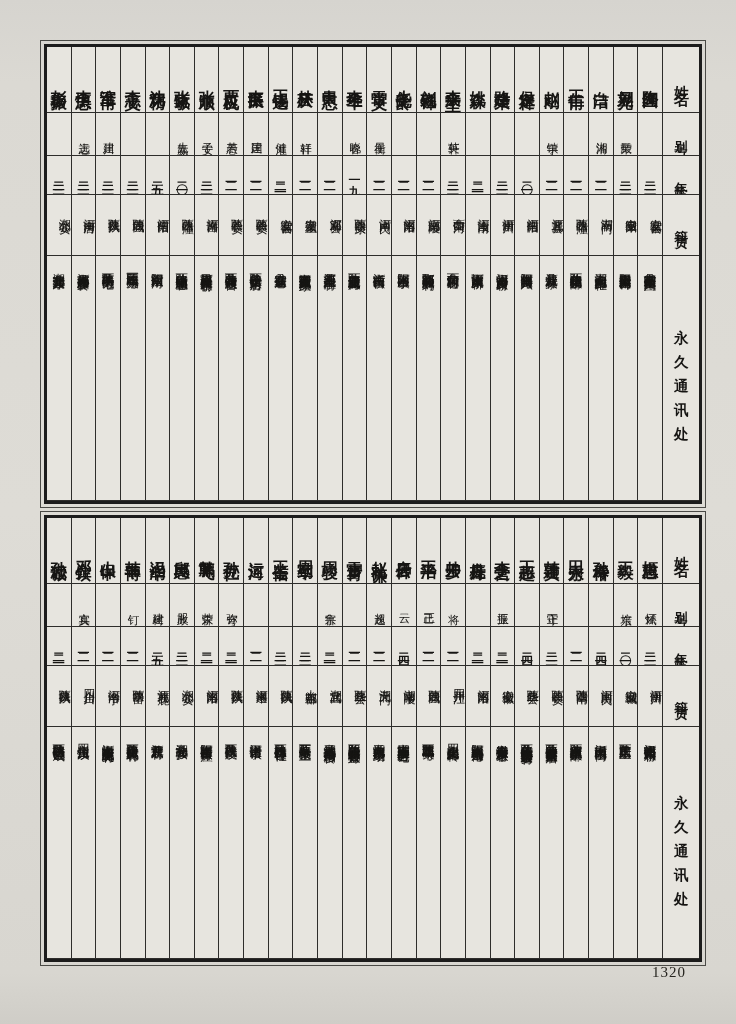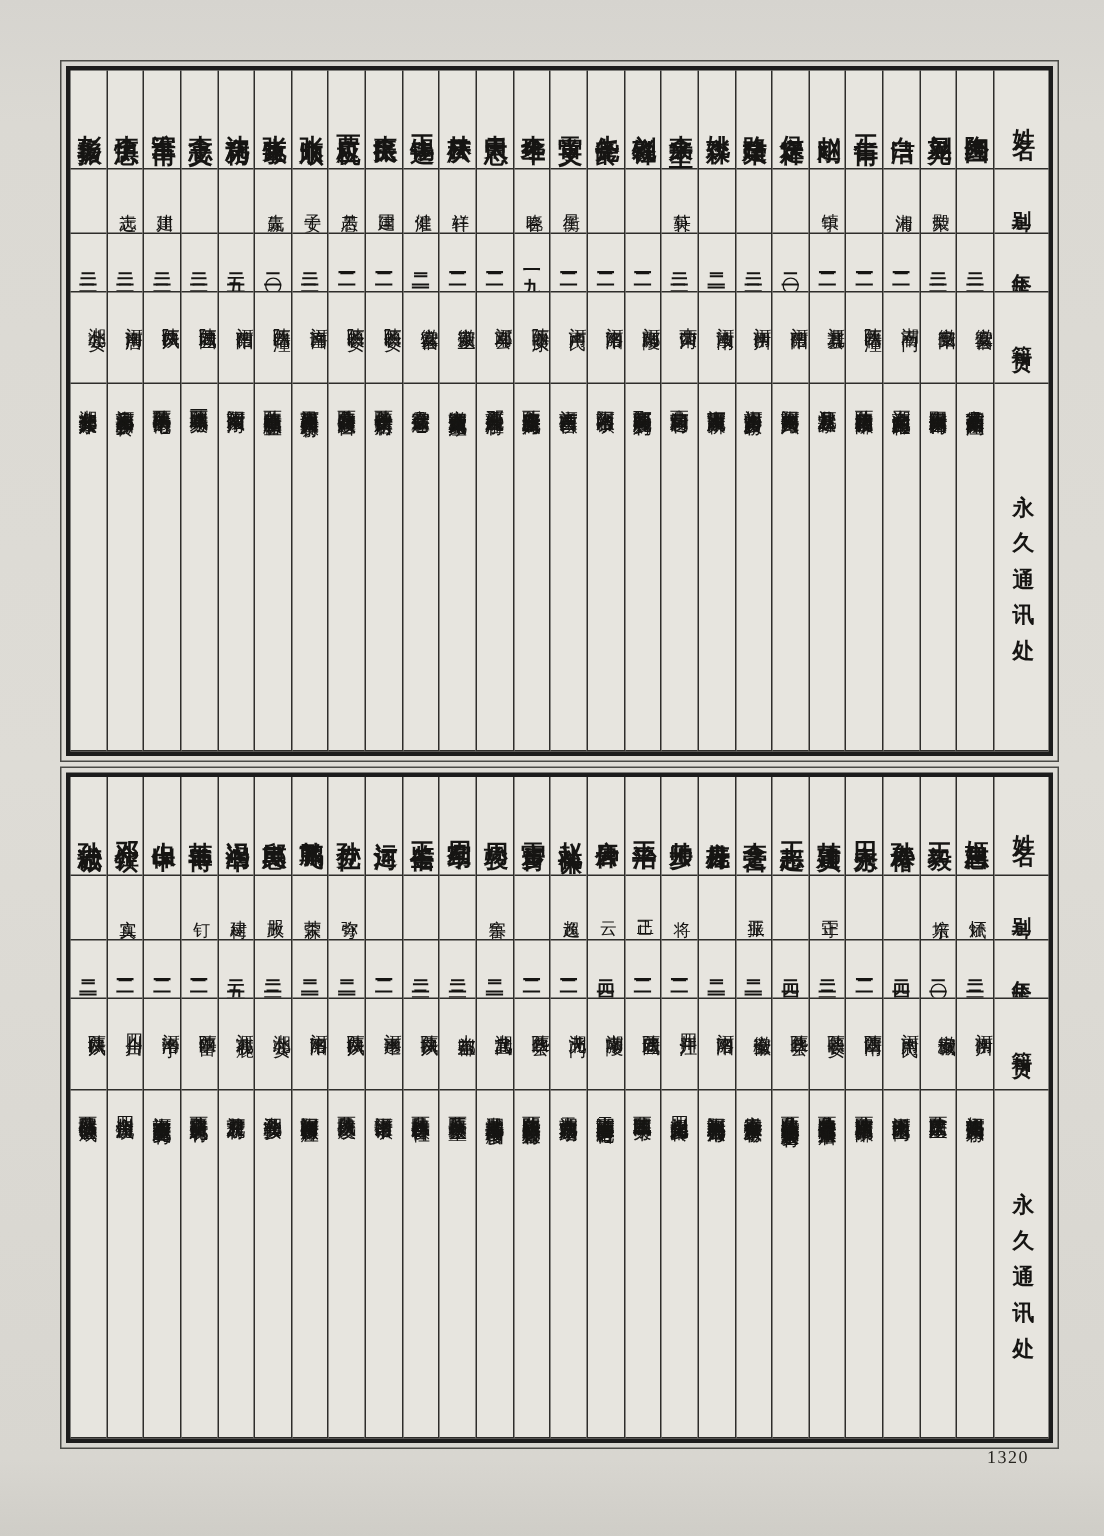--- a/index.html
+++ b/index.html
@@ -67,21 +67,21 @@
   .head-cell.row-native {
     display:flex; align-items:center; justify-content:center;
     padding:0; font-size:13.5px; letter-spacing:6px; line-height:1;
   }
   .head-cell.row-addr {
     display:flex; align-items:center; justify-content:center;
     padding:0; font-size:14.5px; letter-spacing:24px; line-height:1;
   }
   .page-number {
     position:absolute; top:964px; right:50px;
-    font-size:12px; letter-spacing:1px; color:#26241f;
+    font-size:15px; letter-spacing:1px; color:#26241f;
     font-family:"Liberation Serif","DejaVu Serif",serif;
   }
 </style>
 </head>
 <body>
 
 <div class="page">
   <div class="sheet"></div>
 
   <div class="dtable top">

